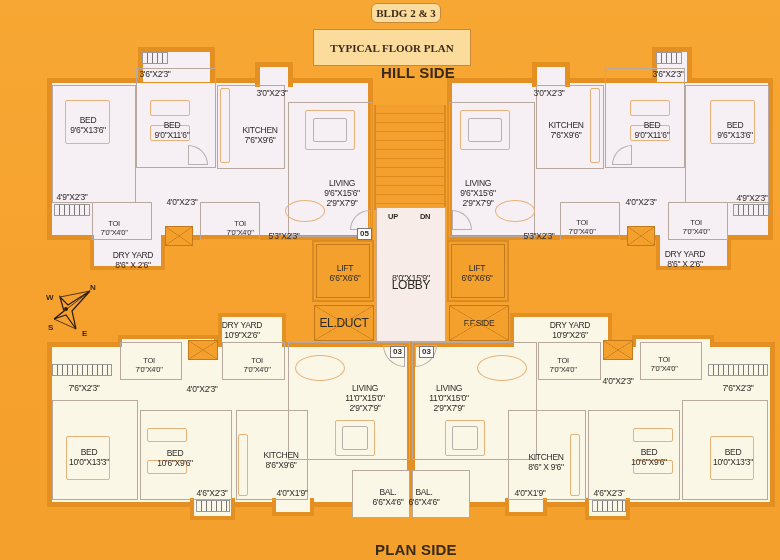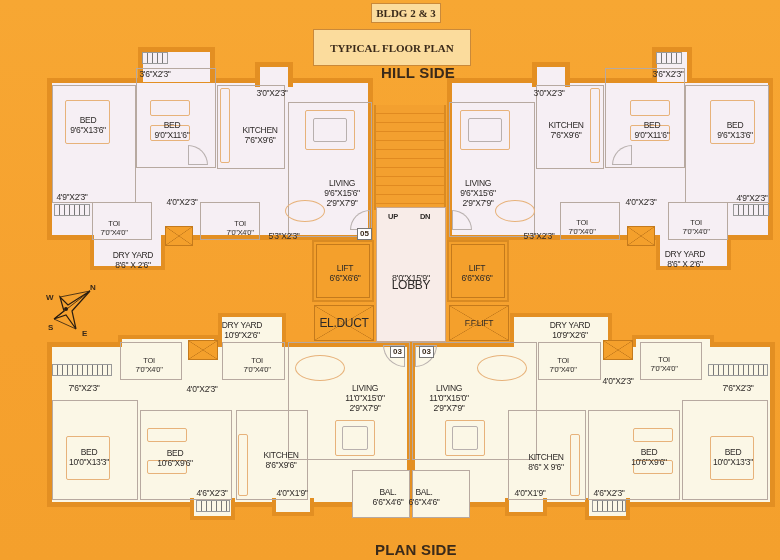--- a/index.html
+++ b/index.html
@@ -46,21 +46,21 @@
   .furn { position: absolute; border: 1px solid #e7b27a; border-radius: 2px; }
   .table { position: absolute; border: 1px solid #e7b27a; border-radius: 50%; }
   .balc { position: absolute; background: #fbf7e6; border: 1.5px solid #b7a9a0; }
   .rail { position: absolute; background: repeating-linear-gradient(90deg, transparent 0 4px, #777 4px 5px); border: 1px solid #999; }
   .compass { position: absolute; }
   .plain { position:absolute; }
 </style>
 </head>
 <body>
 
-<div class="hdr-box" style="left:371px;top:3px;width:70px;height:20px;">
+<div class="hdr-box" style="left:371px;top:3px;width:70px;height:20px;border-radius:6px;">
   <span>BLDG  2 &amp; 3</span>
 </div>
 <div class="hdr-box" style="left:313px;top:29px;width:158px;height:37px;">
   <span>TYPICAL FLOOR PLAN</span>
 </div>
 <div class="side-label" style="left:381px;top:64px;">HILL SIDE</div>
 <div class="side-label" style="left:375px;top:541px;">PLAN SIDE</div>
 
 <div class="compass" style="left:42px;top:285px;width:60px;height:50px;">
   <svg width="60" height="50">
@@ -189,21 +189,21 @@
   <div class="lbl" style="left:345px;top:273px;">6'6"X6'6"</div>
 
   <div class="core" style="left:447px;top:240px;width:62px;height:62px;"></div>
   <div class="core-inner" style="left:451px;top:244px;width:54px;height:54px;"></div>
   <div class="lbl" style="left:477px;top:263px;">LIFT</div>
   <div class="lbl" style="left:477px;top:273px;">6'6"X6'6"</div>
 
   <div class="duct" style="left:314px;top:305px;width:60px;height:36px;"></div>
   <div class="lbl" style="left:344px;top:318px;font-size:12px;">EL.DUCT</div>
   <div class="duct" style="left:449px;top:305px;width:60px;height:36px;"></div>
-  <div class="lbl" style="left:479px;top:318px;font-size:8.5px;">F.F.LIFT</div>
+  <div class="lbl" style="left:479px;top:318px;font-size:8.5px;">F.F.SIDE</div>
 </div>
 
 <div>
   <div class="wall-outer unit-road" style="left:47px;top:342px;width:365px;height:165px;"></div>
   <div class="abs unit-road" style="left:218px;top:313px;width:68px;height:34px;border:4px solid #e38f22;border-bottom:none;"></div>
   <div class="abs unit-road" style="left:118px;top:335px;width:100px;height:12px;border:4px solid #e38f22;border-bottom:none;"></div>
   <div class="abs unit-road" style="left:190px;top:498px;width:45px;height:22px;border:4px solid #e38f22;border-top:none;"></div>
   <div class="abs unit-road" style="left:272px;top:498px;width:42px;height:18px;border:4px solid #e38f22;border-top:none;"></div>
   <div class="room" style="left:120px;top:342px;width:62px;height:38px;"></div>
   <div class="room" style="left:222px;top:342px;width:63px;height:38px;"></div>

